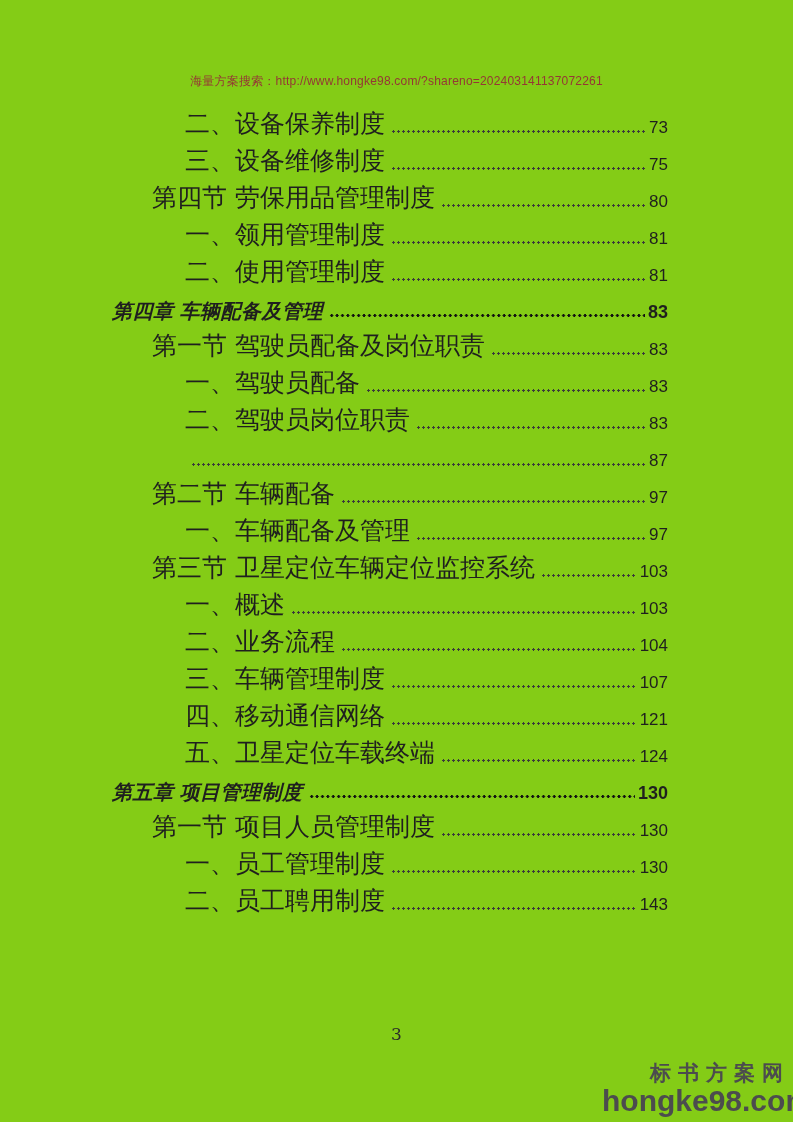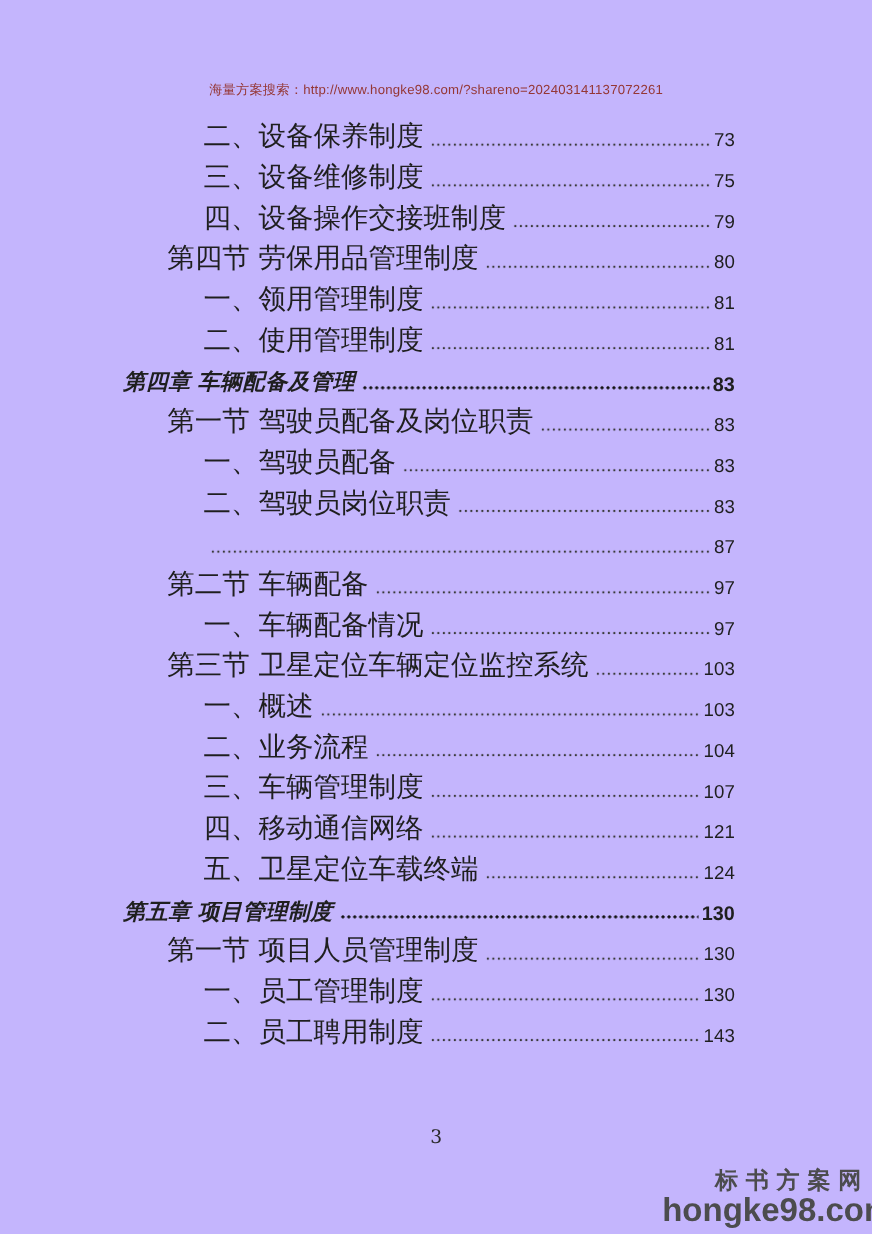--- a/index.html
+++ b/index.html
@@ -1,21 +1,21 @@
 <!DOCTYPE html>
 <html><head>
 <meta charset="utf-8">
 <style>
   html,body{margin:0;padding:0;background:#ffffff;}
   body{
     width:793px;height:1122px;position:relative;overflow:hidden;
     font-family:"DejaVu Serif","Liberation Serif",serif;
     color:#1f1f1f;
   }
-  .page{position:absolute;inset:0;background:#c4b5fd;}
+  .page{position:absolute;inset:0;background:#84cc16;}
 
   
   .header-link{
     position:absolute;top:73px;left:0;width:100%;
     text-align:center;
     font-family:"Liberation Sans",sans-serif;
     font-size:12px;letter-spacing:0.2px;
     color:#953735;
   }
 
@@ -83,25 +83,20 @@
       <div class="toc-row lvl-sub">
         <span class="toc-text">二、设备保养制度</span>
         <span class="leader"></span>
         <span class="toc-page">73</span>
       </div>
       <div class="toc-row lvl-sub">
         <span class="toc-text">三、设备维修制度</span>
         <span class="leader"></span>
         <span class="toc-page">75</span>
       </div>
-      <div class="toc-row lvl-sub">
-        <span class="toc-text">四、设备操作交接班制度</span>
-        <span class="leader"></span>
-        <span class="toc-page">79</span>
-      </div>
       <div class="toc-row lvl-section">
         <span class="toc-text">第四节 劳保用品管理制度</span>
         <span class="leader"></span>
         <span class="toc-page">80</span>
       </div>
       <div class="toc-row lvl-sub">
         <span class="toc-text">一、领用管理制度</span>
         <span class="leader"></span>
         <span class="toc-page">81</span>
       </div>
@@ -133,21 +128,21 @@
       <div class="toc-row lvl-sub">
         <span class="leader"></span>
         <span class="toc-page">87</span>
       </div>
       <div class="toc-row lvl-section">
         <span class="toc-text">第二节 车辆配备</span>
         <span class="leader"></span>
         <span class="toc-page">97</span>
       </div>
       <div class="toc-row lvl-sub">
-        <span class="toc-text">一、车辆配备情况</span>
+        <span class="toc-text">一、车辆配备及管理</span>
         <span class="leader"></span>
         <span class="toc-page">97</span>
       </div>
       <div class="toc-row lvl-section">
         <span class="toc-text">第三节 卫星定位车辆定位监控系统</span>
         <span class="leader"></span>
         <span class="toc-page">103</span>
       </div>
       <div class="toc-row lvl-sub">
         <span class="toc-text">一、概述</span>

